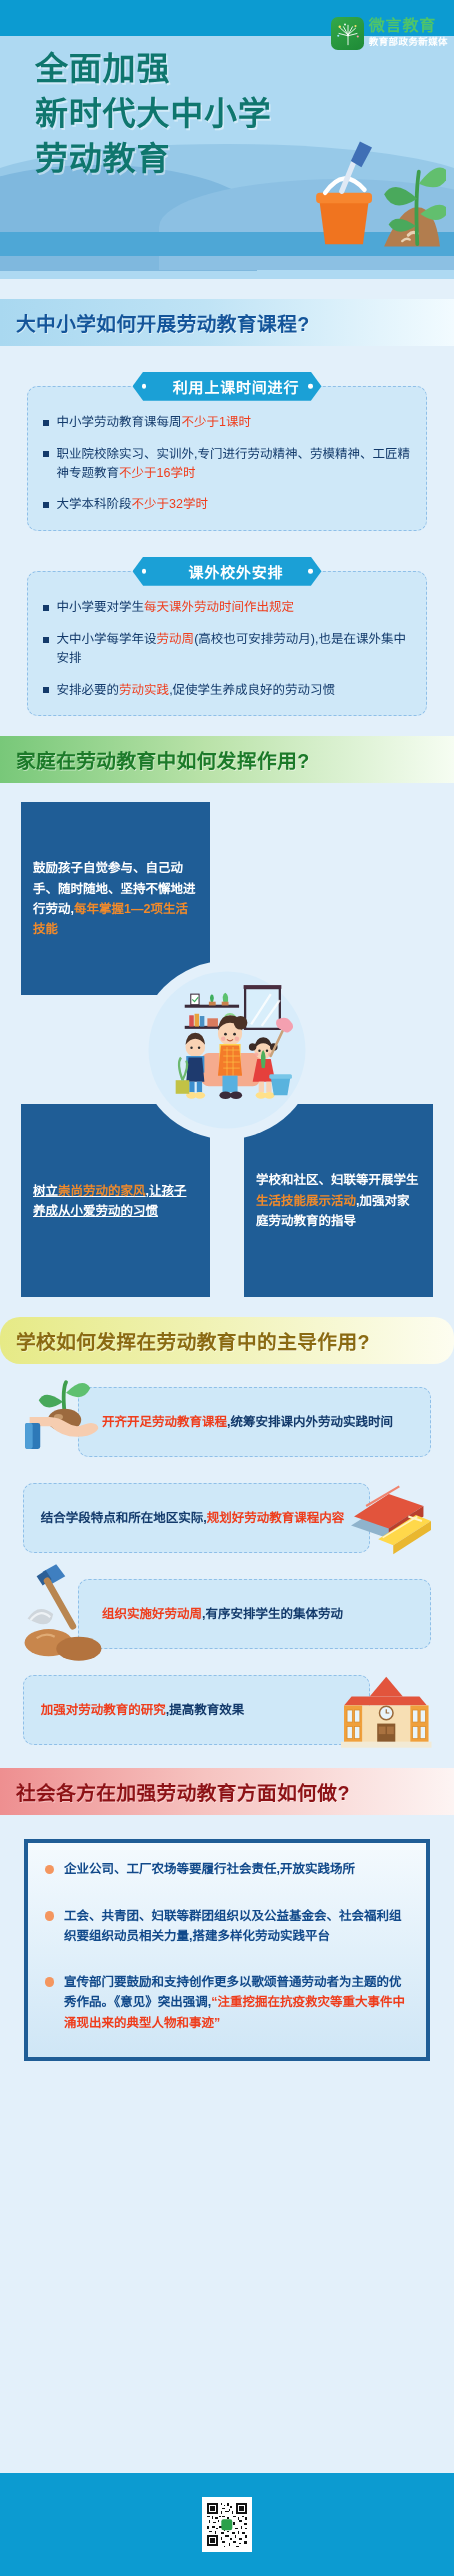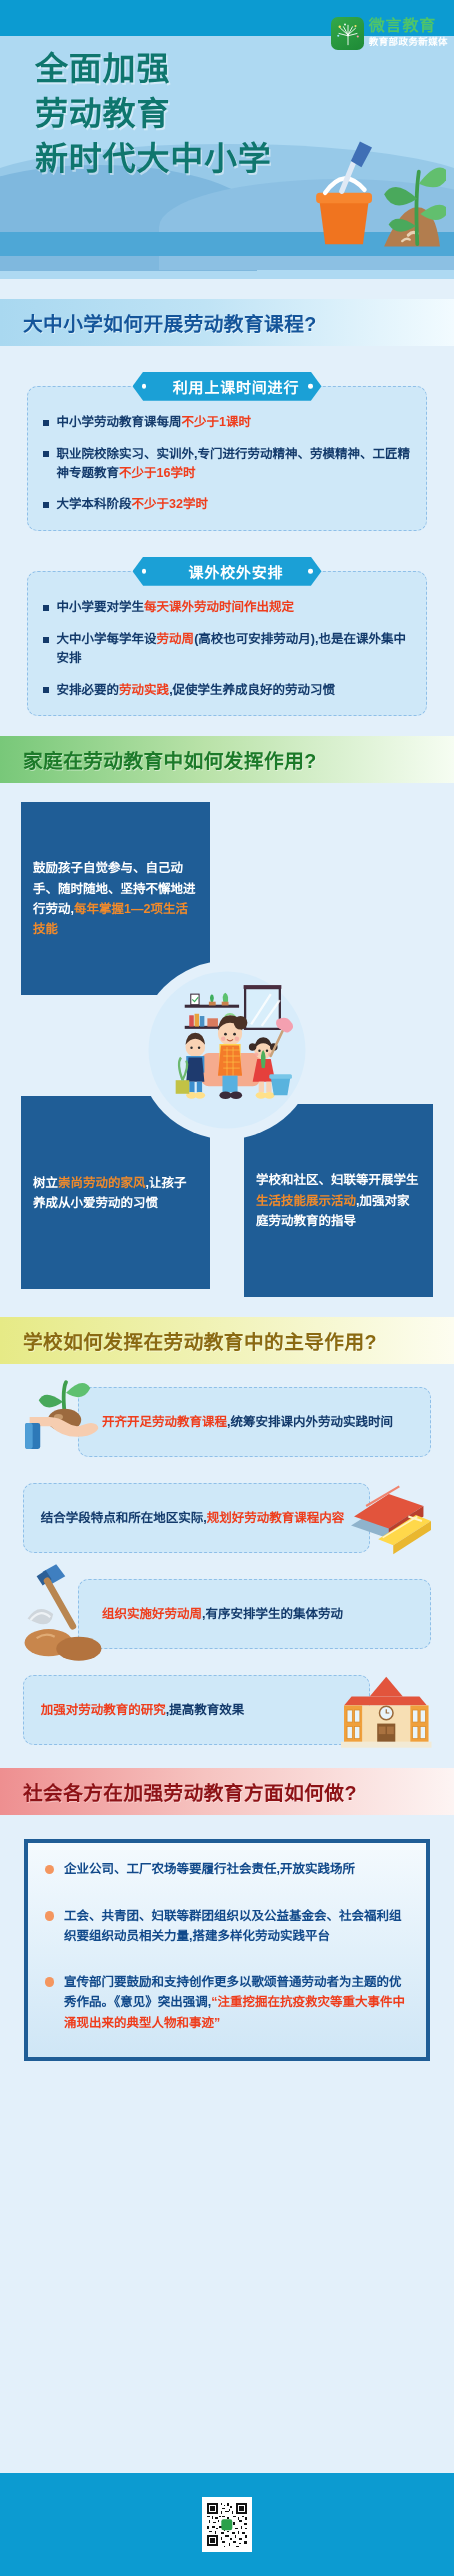--- a/index.html
+++ b/index.html
@@ -101,34 +101,34 @@
     white-space: nowrap;
   }
 
   
   .hdr-deco { position: absolute; right: 7.6px; top: 114px; width: 151px; height: 144px; z-index: 5;}
 
   
   .sec-banner {
     height: 47px;
     display: flex; align-items: center;
-    padding-left: 23px;
+    padding-left: 16px;
     margin-top: 19.7px;
   }
   .sec-banner .sec-title {
     font-size: 19.7px;
     font-weight: 700;
     letter-spacing: 0.4px;
     white-space: nowrap;
   }
   .sec-banner.blue   { background: linear-gradient(90deg,#a9d8f0 0%, #bfe3f5 45%, #f2fbff 100%); }
   .sec-banner.blue .sec-title   { color: #14559a; text-shadow: 0.8px 0.8px 0 rgba(255,255,255,.5);}
   .sec-banner.green  { background: linear-gradient(90deg,#78c879 0%, #b9e2a8 45%, #f6fdf2 100%); }
   .sec-banner.green .sec-title  { color: #1c7a29; text-shadow: 0.8px 0.8px 0 rgba(255,255,255,.45);}
-  .sec-banner.yellow { background: linear-gradient(90deg,#e6ea86 0%, #f0f2b4 45%, #fdfdf0 100%); }
+  .sec-banner.yellow { background: linear-gradient(90deg,#e6ea86 0%, #f0f2b4 45%, #fdfdf0 100%); border-radius: 20px; }
   .sec-banner.yellow .sec-title { color: #8a6a12; text-shadow: 0.8px 0.8px 0 rgba(255,255,255,.45);}
   .sec-banner.red    { background: linear-gradient(90deg,#ee8f90 0%, #f6c3c0 45%, #fdf4f3 100%); }
   .sec-banner.red .sec-title    { color: #8d1216; text-shadow: 0.8px 0.8px 0 rgba(255,255,255,.35);}
 
   
   .card-block { position: relative; margin: 26px 27px 0 27px; }
   .card-ribbon {
     position: relative;
     margin: 0 auto;
     width: 189px; height: 29px;
@@ -152,21 +152,21 @@
     margin-top: -14.4px;
     border: 1.5px dashed #8fbfe8;
     border-radius: 10.6px;
     background: #cfe8f8;
     padding: 26px 15px 15px 15px;
   }
   .bullet-line {
     position: relative;
     padding-left: 13.6px;
     font-size: 12.5px;
-    font-weight: 700;
+    font-weight: 400;
     line-height: 1.55;
     color: #133a6b;
     margin-bottom: 12px;
   }
   .bullet-line:last-child { margin-bottom: 0; }
   .bullet-line::before {
     content: "";
     position: absolute; left: 0; top: 6.8px;
     width: 6px; height: 6px; background: #133a6b;
   }
@@ -184,21 +184,21 @@
     color: #fff;
     padding: 13.6px 12px;
     font-size: 12.5px;
     font-weight: 700;
     line-height: 1.62;
     display: flex;
     align-items: center;
   }
   .fbox.tl { left: 0;    top: 0;   width: 189px; height: 193px; }
   .fbox.tr { right: 0;   top: 0;   width: 189px; height: 193px; }
-  .fbox.bl { left: 0;    bottom: 8px;width: 189px; height: 193px; }
+  .fbox.bl { left: 0;    bottom: 0;width: 189px; height: 193px; text-decoration: underline; }
   .fbox.br { right: 0;   bottom: 0;width: 189px; height: 193px; }
   .hl-orange { color: #f08a2b; }
   .family-circle {
     position: absolute;
     left: 50%; top: 50%;
     transform: translate(-50%,-50%);
     width: 157px; height: 157px;
     border-radius: 50%;
     background: #d8ecfa;
     z-index: 3;
@@ -332,22 +332,22 @@
       </svg>
     </div>
     <div class="logo-text">
       <div class="logo-main">微言教育</div>
       <div class="logo-sub">教育部政务新媒体</div>
     </div>
   </div>
 
   <div class="header-title">
     <div class="line">全面加强</div>
+    <div class="line">新时代大中小学</div>
     <div class="line">劳动教育</div>
-    <div class="line">新时代大中小学</div>
   </div>
 </div>
 
 <div class="sec-banner blue">
   <div class="sec-title">大中小学如何开展劳动教育课程?</div>
 </div>
 
 <div class="card-block">
   <div class="card-ribbon">
     <span class="dot l"></span>

